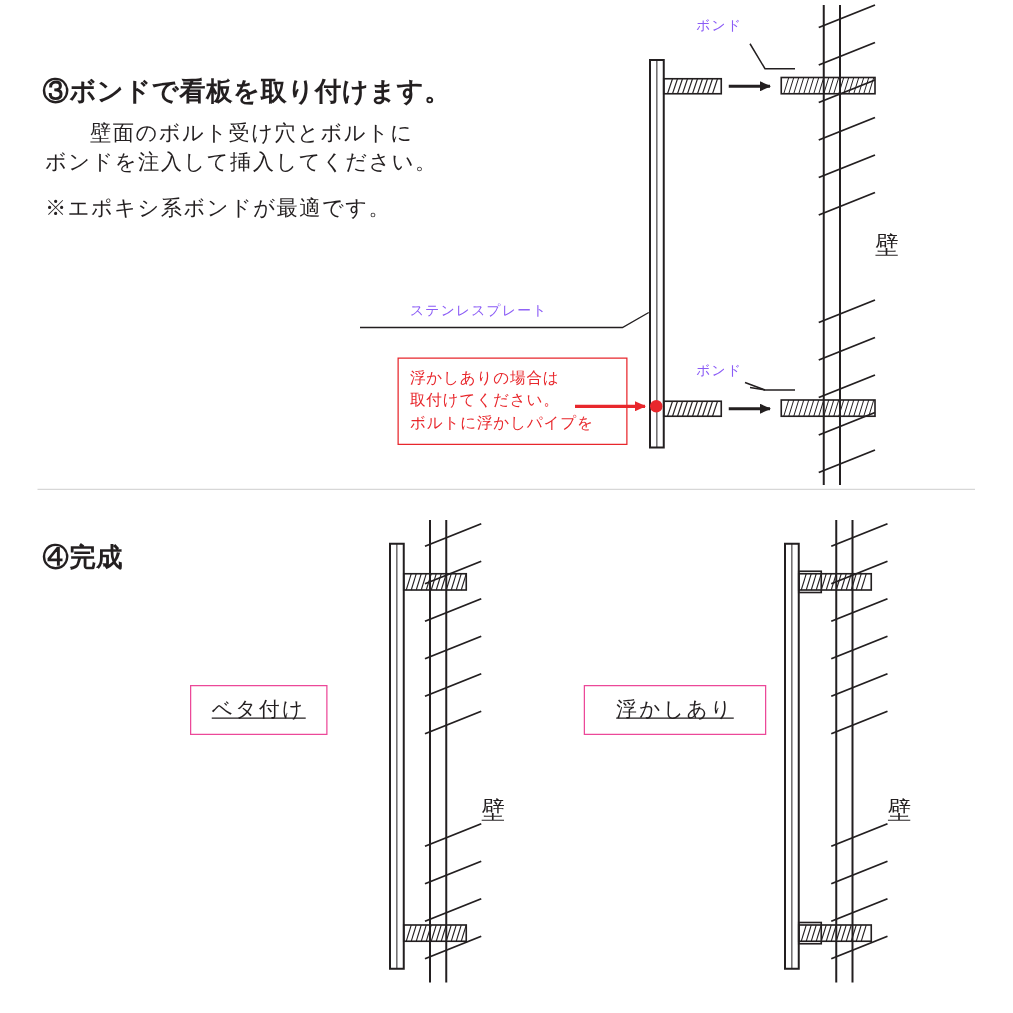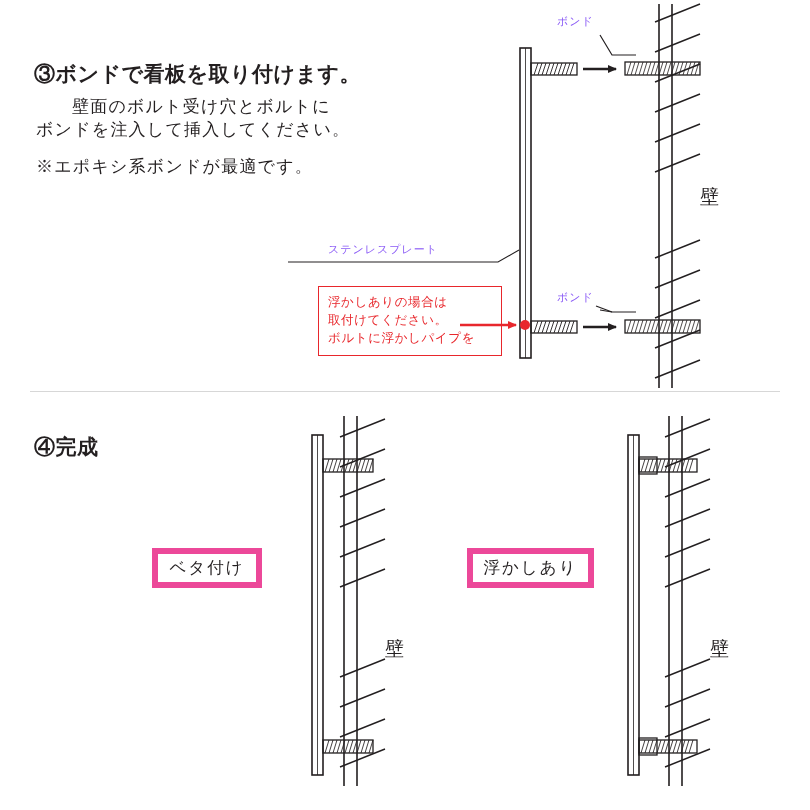--- a/index.html
+++ b/index.html
@@ -69,29 +69,30 @@
     color: #e8272c;
     font-size: 12.5px;
     letter-spacing: 0.6px;
     line-height: 1.42;
     white-space: pre;
   }
 
   
   .cap-box {
     position: absolute;
-    border: 6px solid #ec4899;
+    border: 1px solid #ec4899;
     background: #ffffff;
     box-sizing: border-box;
     display: flex;
     align-items: center;
     justify-content: center;
     font-size: 16.5px;
     letter-spacing: 2px;
     color: #231f20;
+    text-decoration: underline;
   }
 
   svg { display: block; }
   .ln { stroke: #231f20; fill: none; }
 </style>
 </head>
 <body>
 
 <div id="page">
 
@@ -248,21 +249,21 @@
     </g>
   </svg>
 
   <div class="divider"></div>
 
   <div class="abs step-title txt" style="left:34px; top:432px;">④完成</div>
 
   <div class="cap-box" style="left:152px; top:548px; width:110px; height:40px;">
     <span>ベタ付け</span>
   </div>
-  <div class="cap-box" style="left:467px; top:548px; width:127px; height:40px;">
+  <div class="cap-box" style="left:467px; top:548px; width:146px; height:40px;">
     <span>浮かしあり</span>
   </div>
 
   <div class="abs lbl-wall txt" style="left:385px; top:635px;">壁</div>
   <div class="abs lbl-wall txt" style="left:710px; top:635px;">壁</div>
 
   <svg class="abs" style="left:0px; top:391px;" width="810" height="419">
 
     <g>
 

